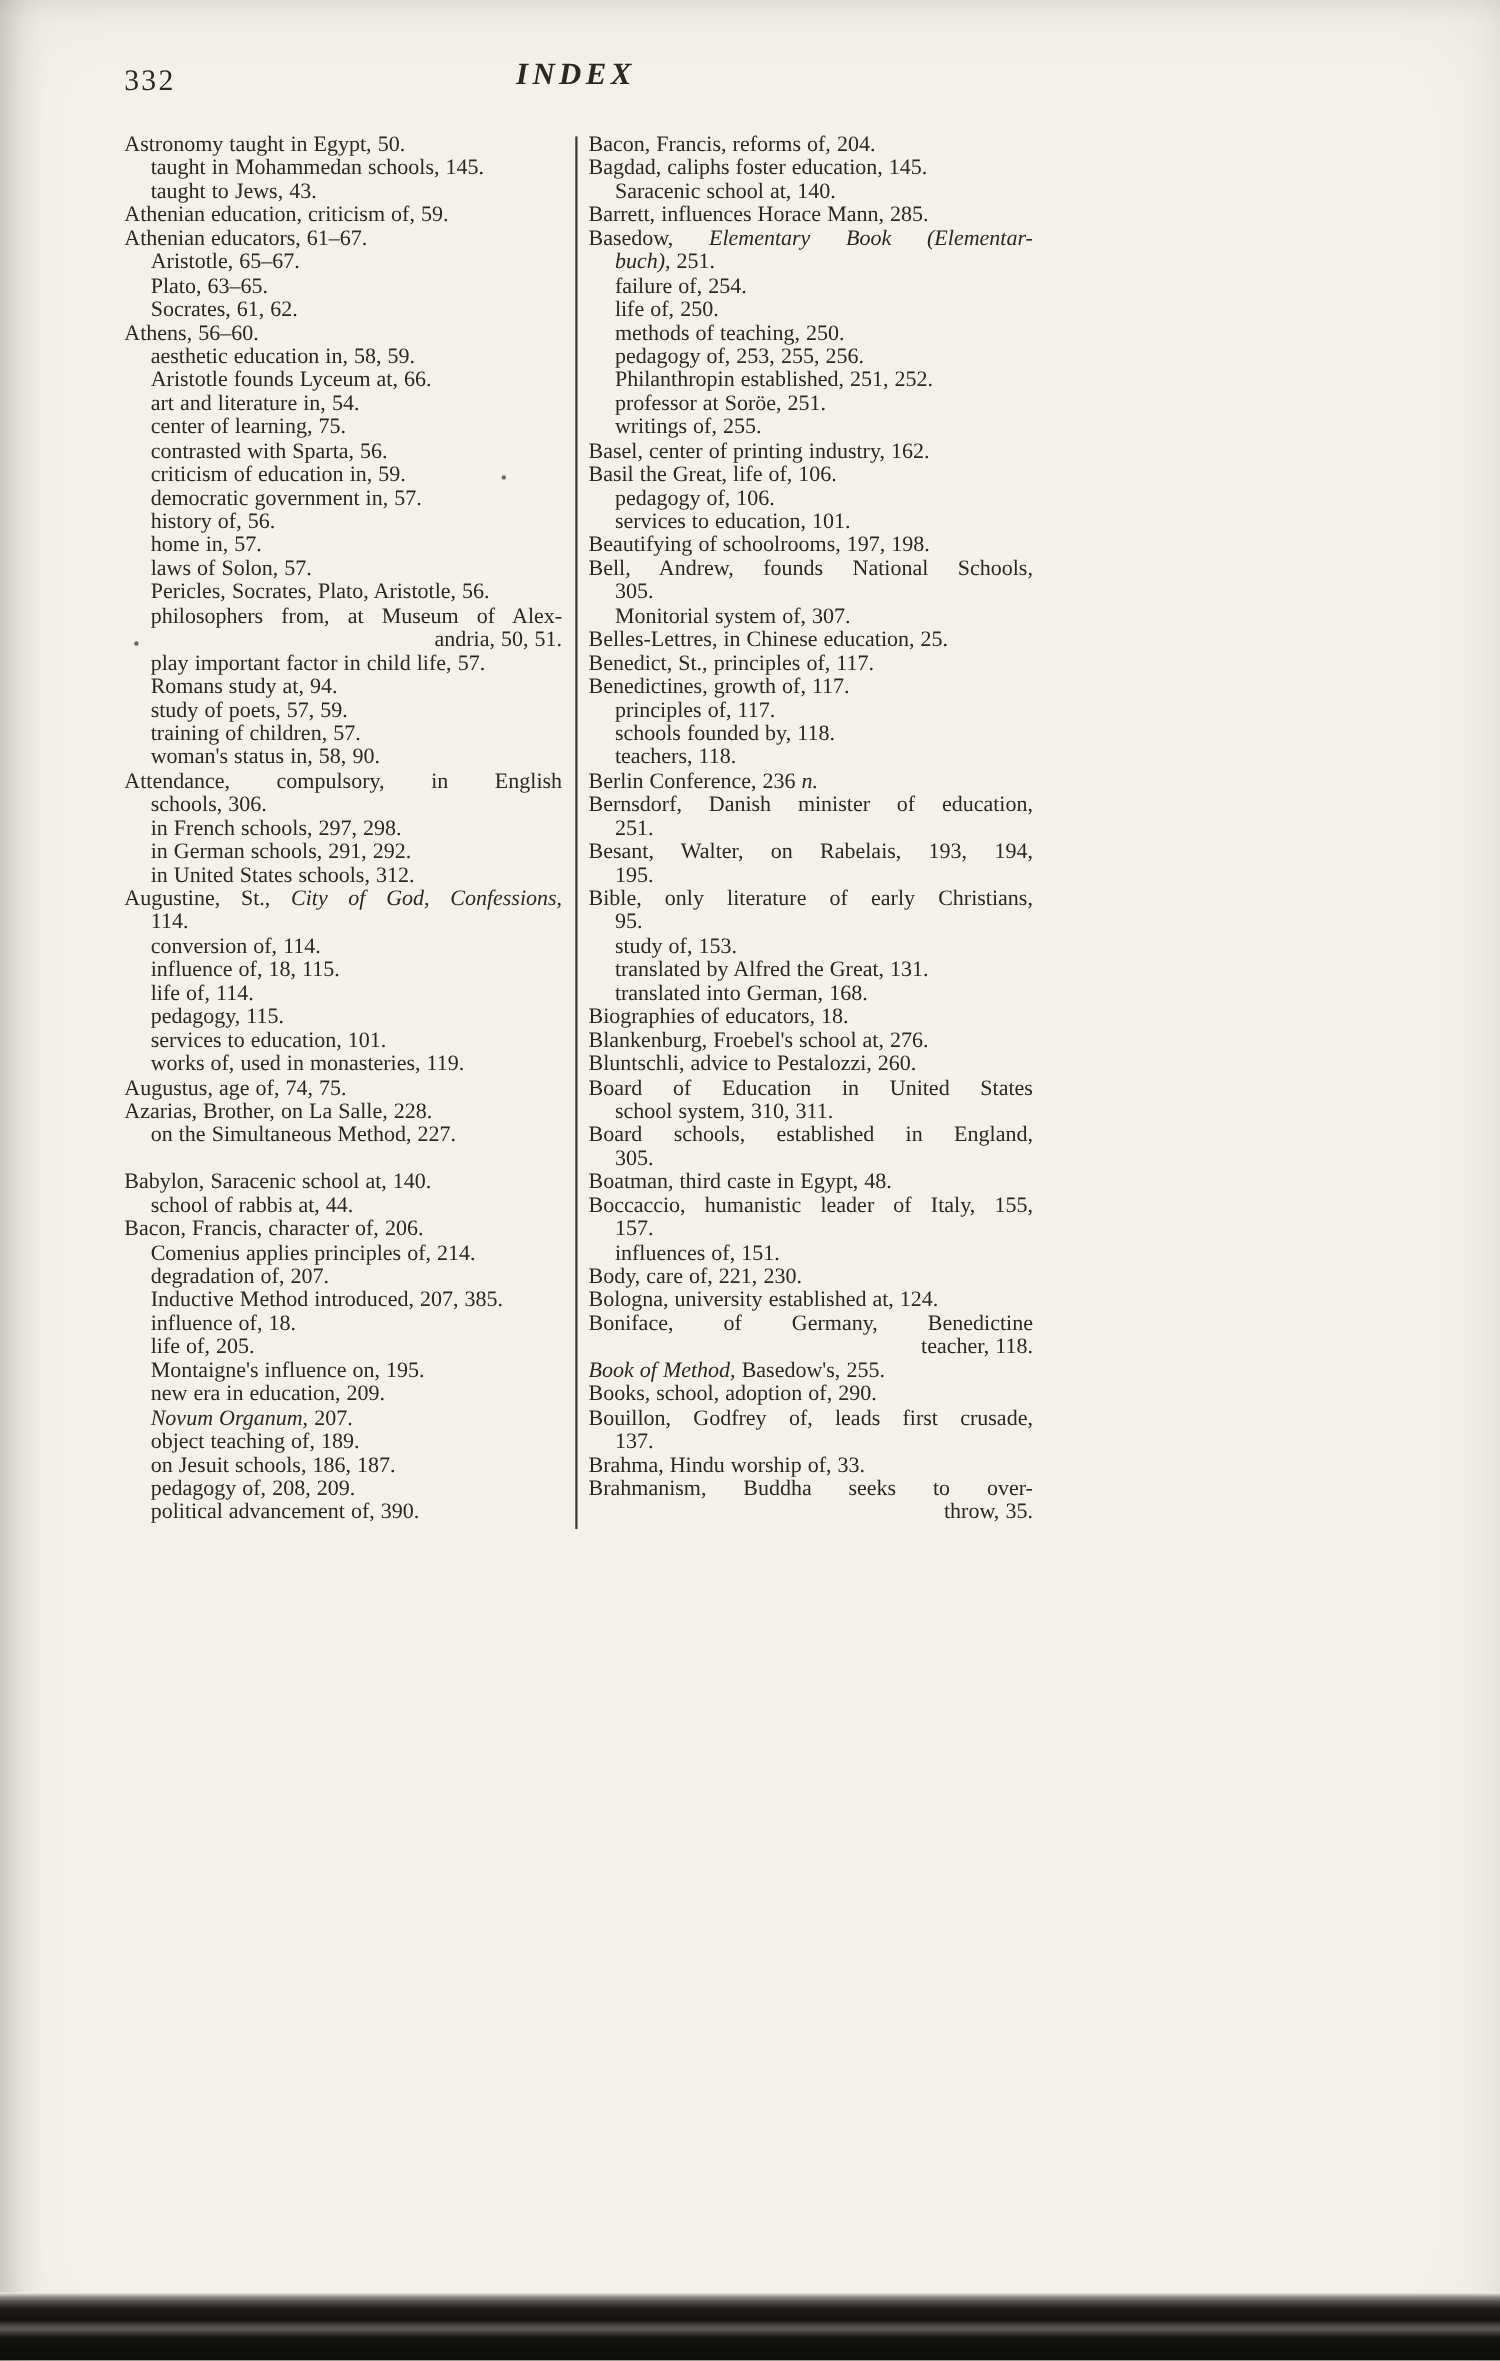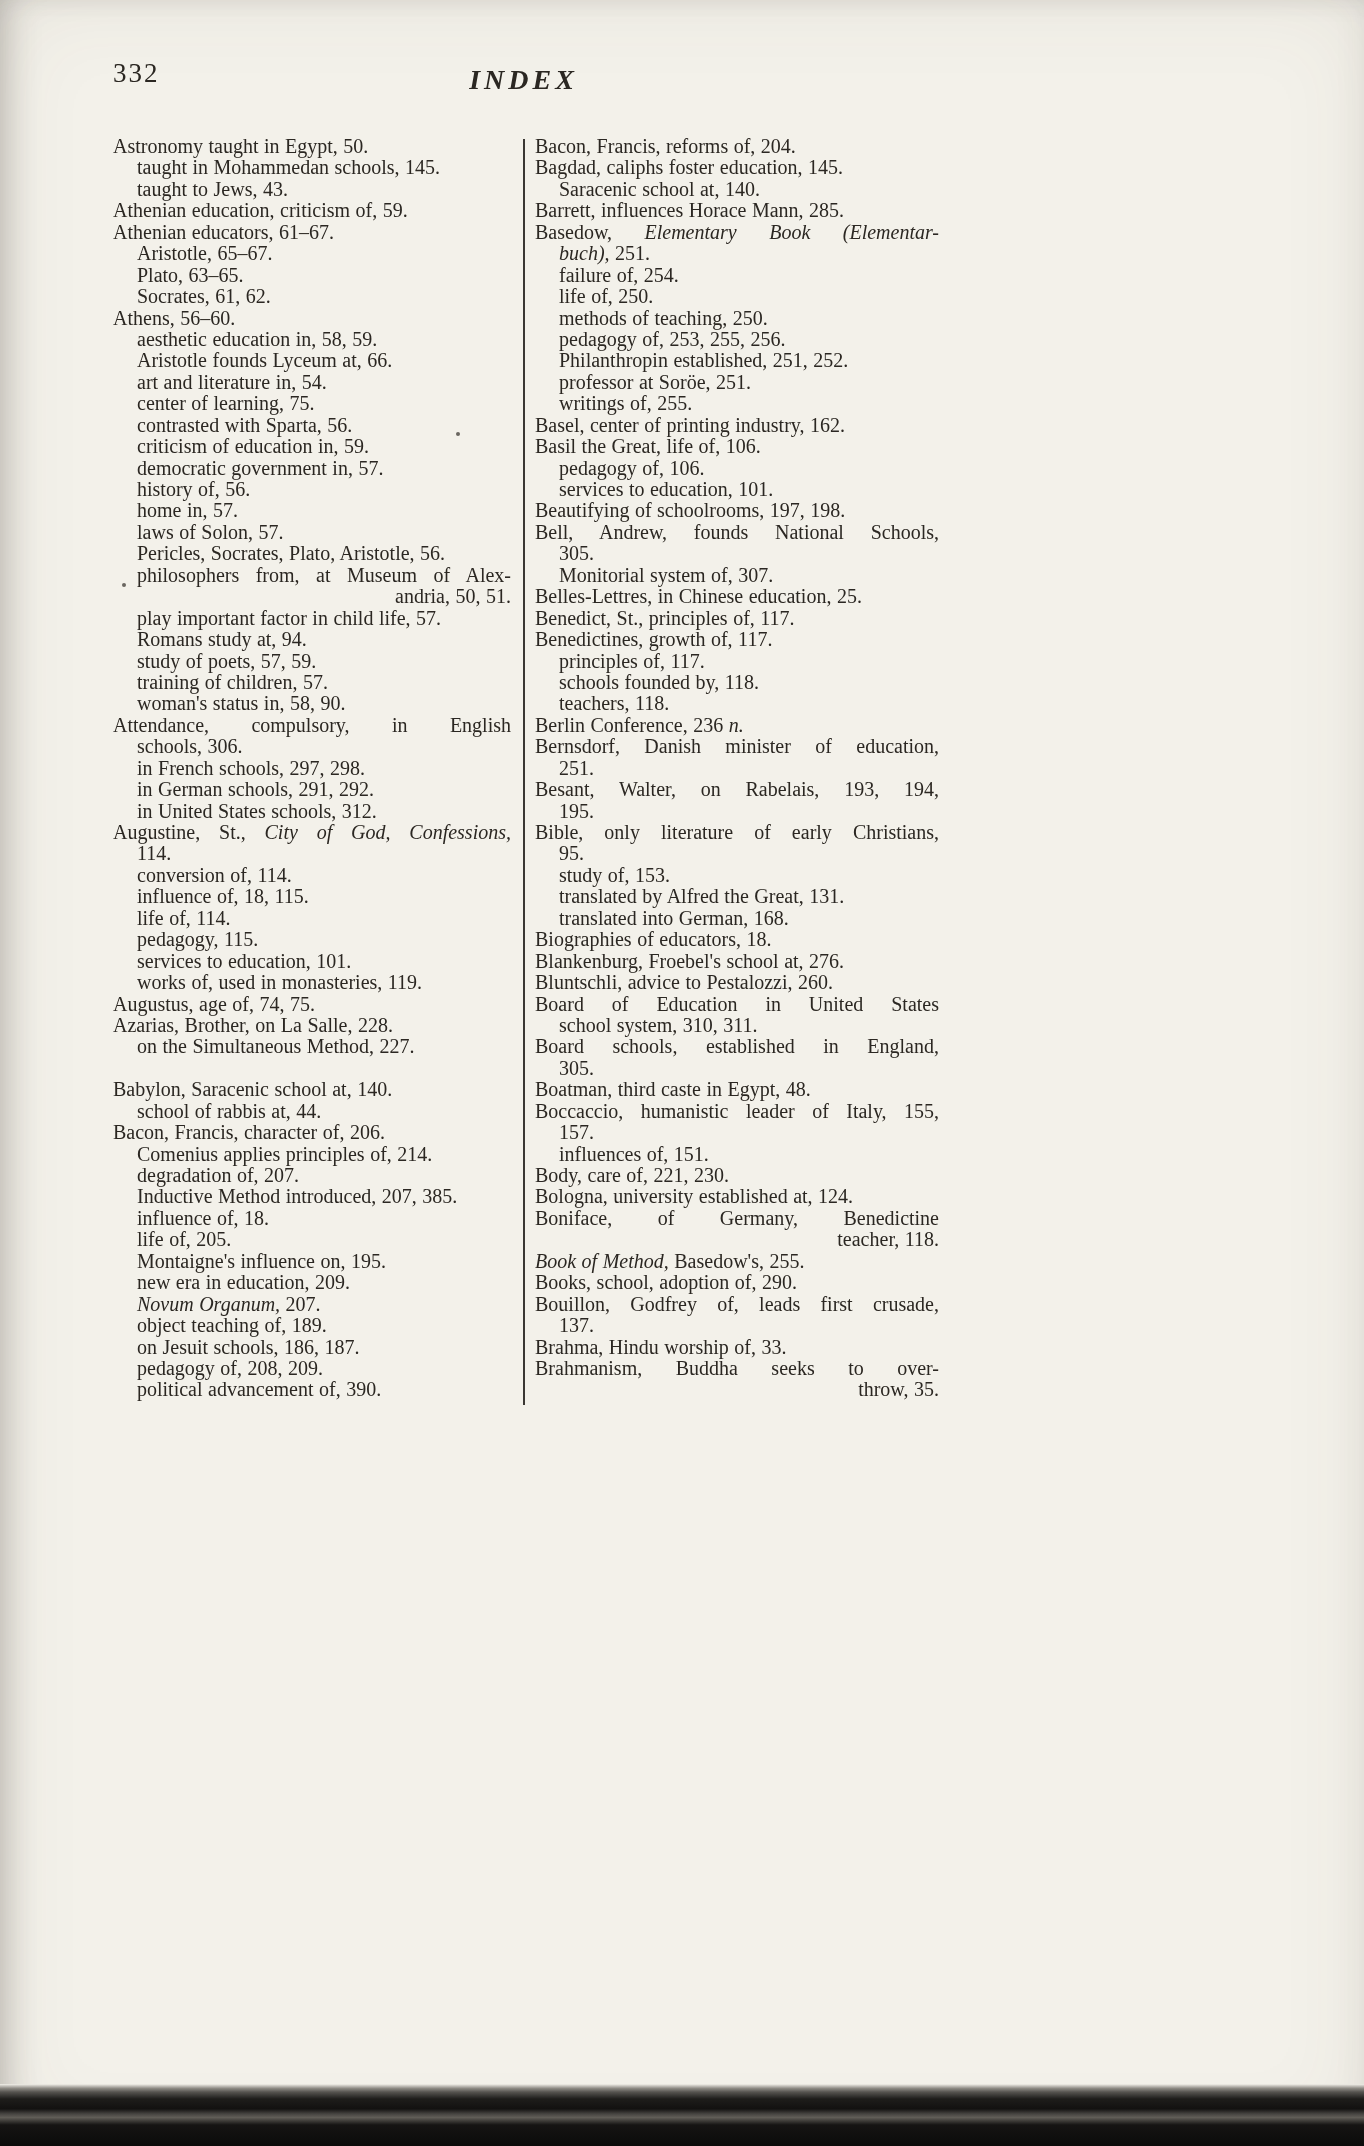--- a/index.html
+++ b/index.html
@@ -33,29 +33,27 @@
     font-weight: 400;
     letter-spacing: 2px;
   }
   .page-title {
     display: block;
     text-align: center;
     font-style: italic;
     font-weight: 700;
     font-size: 28px;
     letter-spacing: 4px;
-    margin-top: 12px;
   }
   .text-block {
     position: absolute;
     left: 113px;
     top: 121px;
     display: flex;
     align-items: flex-start;
-    margin-top: 15px;
   }
   .col-left  { width: 398px; }
   .col-right { width: 404px; }
   .divider {
     width: 0;
     border-left: 2px solid #3a3733;
     height: 1266px;
     margin: 3px 10px 0 12px;
   }
   .line {

